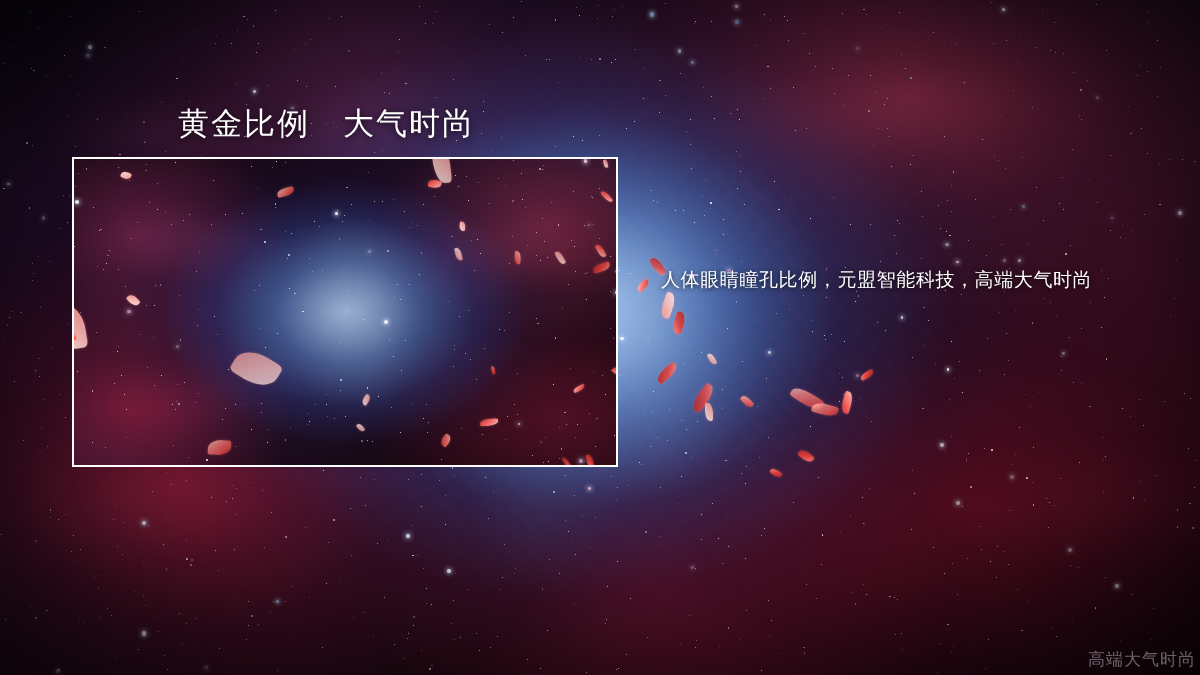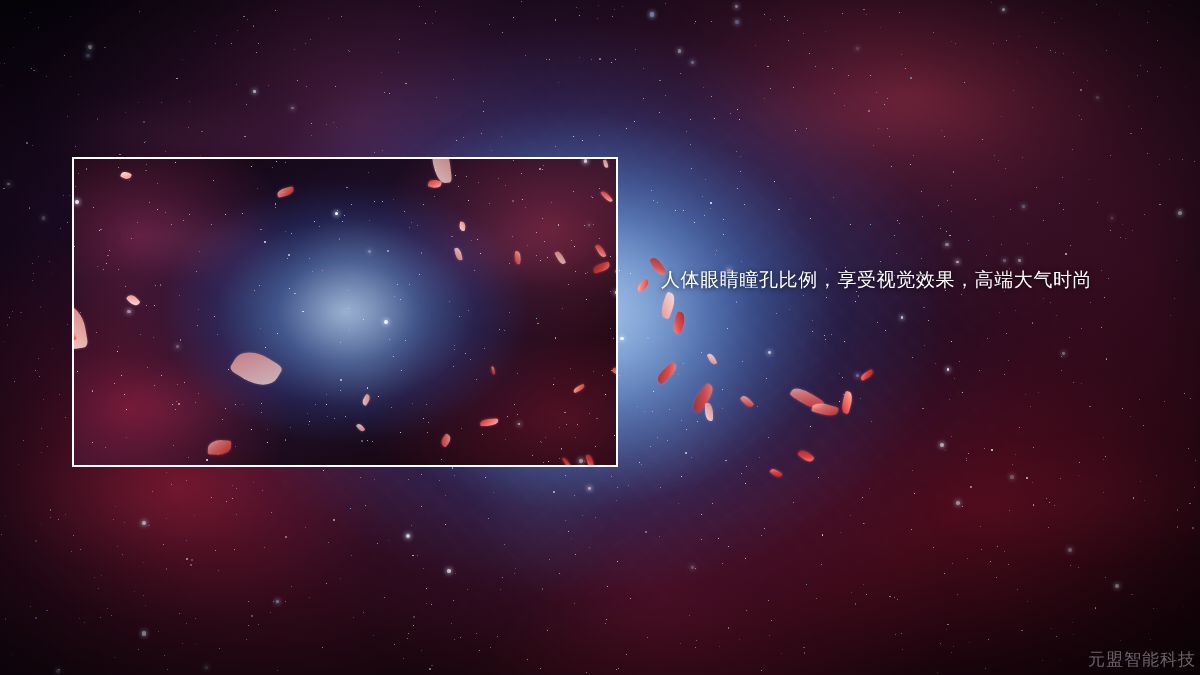--- a/index.html
+++ b/index.html
@@ -1228,20 +1228,21 @@
       <div class="star" style="width: 1px; height: 1px; left: 878.3px; top: 127.5px; opacity: 0.36;"></div>
       <div class="star" style="width: 1px; height: 1px; left: 99.6px; top: 617.4px; opacity: 0.74;"></div>
       <div class="star" style="width: 1px; height: 1px; left: 769.9px; top: 88.3px; opacity: 0.71;"></div>
       <div class="star" style="width: 1px; height: 1px; left: 1072.2px; top: 622.3px; opacity: 0.33;"></div>
       <div class="star big" style="width: 2.94px; height: 2.94px; left: 690.8px; top: 61.3px; opacity: 0.56; background: rgb(158, 203, 255);"></div>
       <div class="star" style="width: 1px; height: 1px; left: 1032.1px; top: 107.4px; opacity: 0.54;"></div>
       <div class="star" style="width: 1px; height: 1px; left: 711.8px; top: 503.1px; opacity: 0.77;"></div>
     </div>
   <div class="vignette"></div>
 
+  <div id="title">黄金比例　大气时尚</div>
 
   <div id="panel">
     <div class="panel-bg"></div>
     <div class="panel-wisps"></div>
     <div class="stars panel-stars" id="panel-stars">
         <div class="star" style="width: 1px; height: 1px; left: 201.3px; top: 47.7px; opacity: 0.59;"></div>
         <div class="star" style="width: 1px; height: 1px; left: 396.3px; top: 199.8px; opacity: 0.61;"></div>
         <div class="star" style="width: 1px; height: 1px; left: 539.6px; top: 276.3px; opacity: 0.94;"></div>
         <div class="star" style="width: 1px; height: 1px; left: 487.6px; top: 149.3px; opacity: 0.34;"></div>
         <div class="star" style="width: 1px; height: 1px; left: 240.3px; top: 61.5px; opacity: 0.93;"></div>
@@ -1562,24 +1563,24 @@
         <div class="petal deep" style="width: 8.2px; height: 3.1px; left: 414.9px; top: 209.7px; transform: rotate(83deg); opacity: 0.94;"></div>
         <div class="petal deep" style="width: 13.4px; height: 5.7px; left: 509px; top: 299.1px; transform: rotate(258.5deg); opacity: 0.88;"></div>
         <div class="petal" style="width: 18.2px; height: 6.8px; left: 405.9px; top: 260.1px; transform: rotate(177.2deg); opacity: 0.93;"></div>
         <div class="petal" style="width: 13.7px; height: 6.1px; left: 520.2px; top: 88.5px; transform: rotate(242.4deg); opacity: 0.81;"></div>
         <div class="petal" style="width: 13.7px; height: 5.2px; left: 526px; top: 34.5px; transform: rotate(229.3deg); opacity: 0.9;"></div>
         <div class="petal" style="width: 13.4px; height: 5.8px; left: 437.2px; top: 96.3px; transform: rotate(93.4deg); opacity: 0.79;"></div>
       </div>
   </div>
 
   <div id="body-text">
-    <div class="body-line">人体眼睛瞳孔比例，享受视觉效果，高端大气时尚</div>
+    <div class="body-line">人体眼睛瞳孔比例，元盟智能科技，高端大气时尚</div>
   </div>
 
-  <div id="watermark">元盟智能科技</div>
+  <div id="watermark">高端大气时尚</div>
 
 <div class="petal deep" style="left: 648px; top: 262px; width: 20px; height: 9px; transform: rotate(239.5deg); opacity: 0.81; z-index: 1;"></div>
     <div class="petal pale" style="left: 655px; top: 300px; width: 26px; height: 11px; transform: rotate(109.9deg); opacity: 0.89; z-index: 3;"></div>
     <div class="petal deep" style="left: 668px; top: 318px; width: 22px; height: 10px; transform: rotate(287.5deg); opacity: 0.91; z-index: 3;"></div>
     <div class="petal deep" style="left: 655px; top: 368px; width: 24px; height: 10px; transform: rotate(139.5deg); opacity: 0.89; z-index: 1;"></div>
     <div class="petal deep" style="left: 688px; top: 392px; width: 30px; height: 12px; transform: rotate(127deg); opacity: 0.81; z-index: 3;"></div>
     <div class="petal pale" style="left: 700px; top: 408px; width: 18px; height: 8px; transform: rotate(269.7deg); opacity: 0.86; z-index: 3;"></div>
     <div class="petal" style="left: 740px; top: 398px; width: 14px; height: 7px; transform: rotate(48.3deg); opacity: 0.84; z-index: 1;"></div>
     <div class="petal" style="left: 790px; top: 392px; width: 34px; height: 13px; transform: rotate(32.9deg); opacity: 0.75; z-index: 3;"></div>
     <div class="petal" style="left: 812px; top: 404px; width: 26px; height: 11px; transform: rotate(15.7deg); opacity: 0.78; z-index: 3;"></div>

